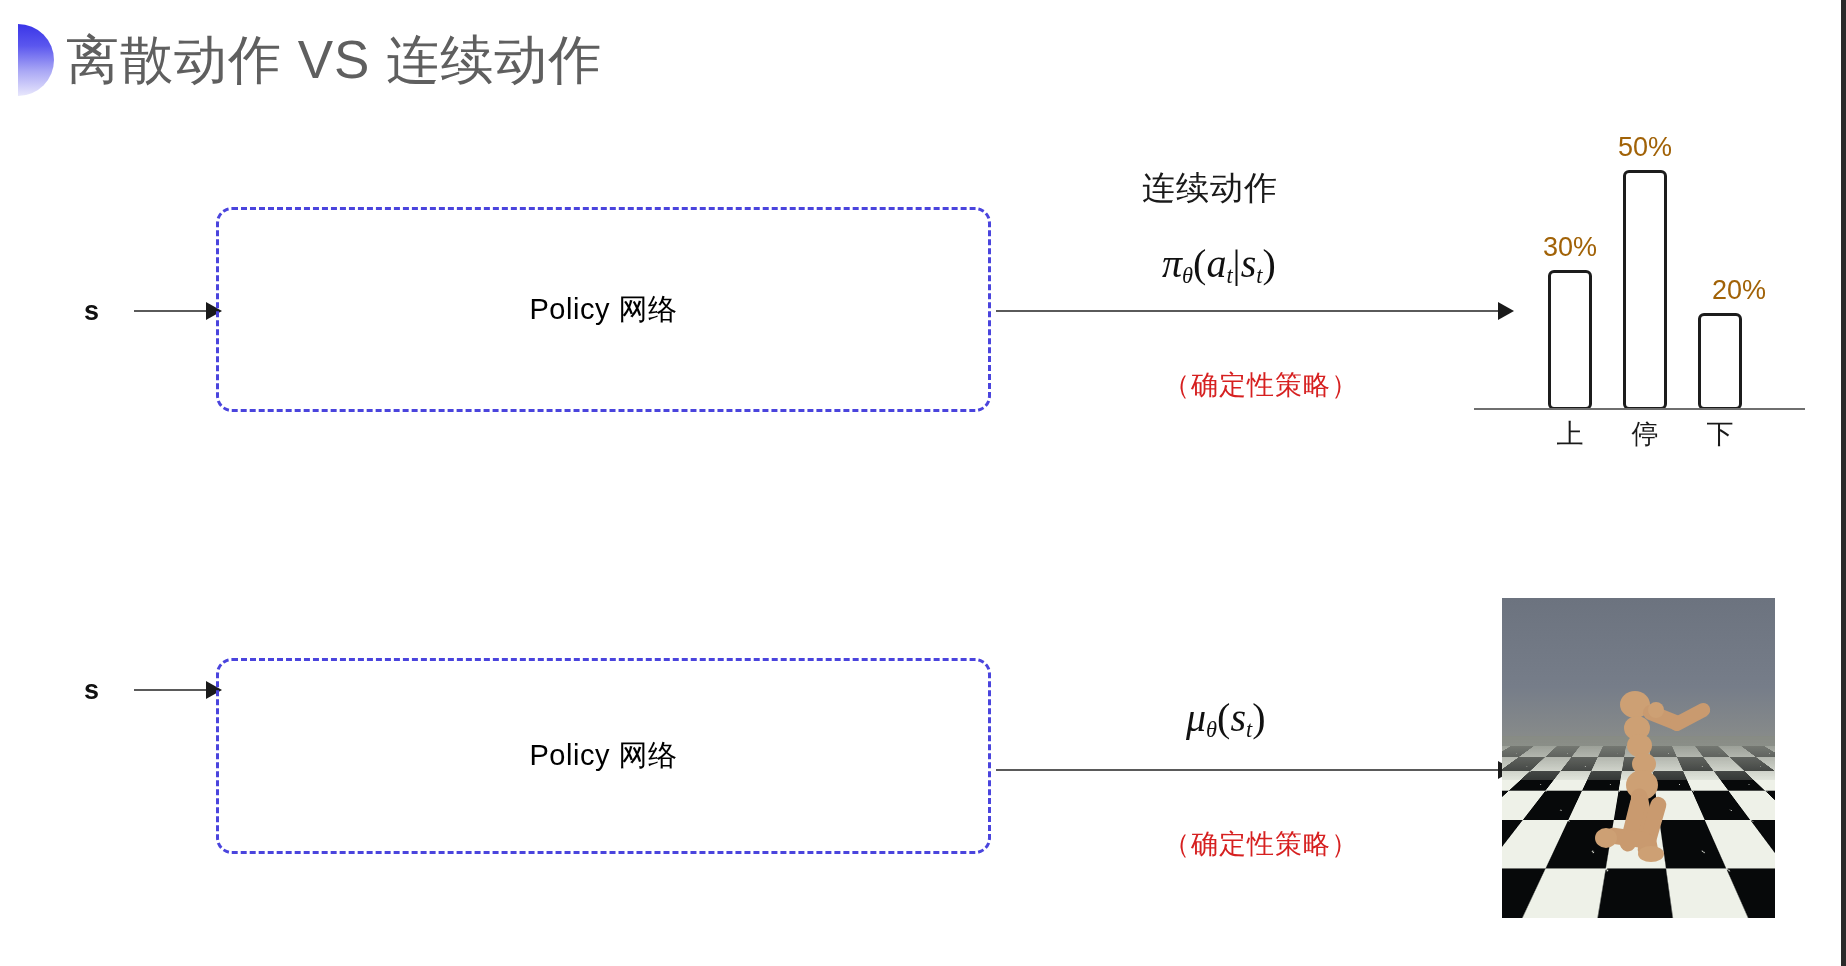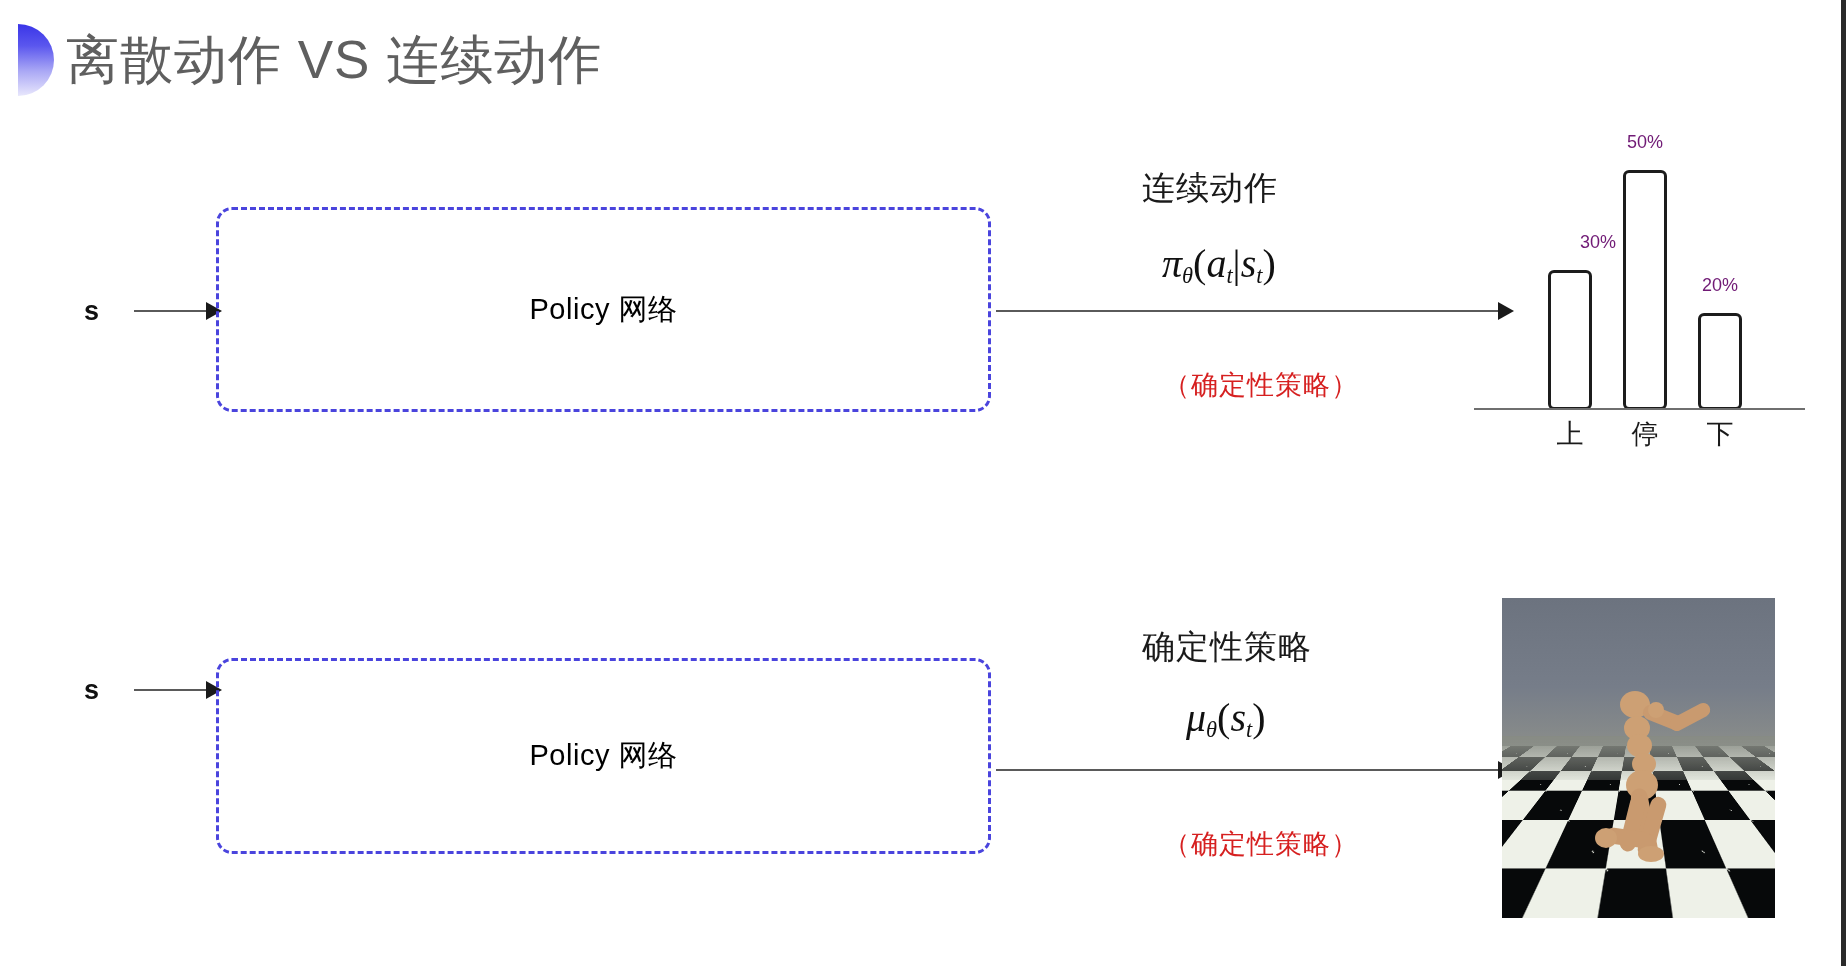--- a/index.html
+++ b/index.html
@@ -119,22 +119,22 @@
   .bar {
     position: absolute;
     bottom: 0;
     border: 3px solid #1c1c1c;
     border-radius: 6px;
     background: #ffffff;
     box-sizing: border-box;
   }
   .bar-value {
     position: absolute;
-    font-size: 18px;
-    color: #701a75;
+    font-size: 27px;
+    color: #a16207;
     white-space: nowrap;
     text-align: center;
   }
   .bar-cat {
     position: absolute;
     font-size: 27px;
     color: #1a1a1a;
     white-space: nowrap;
     text-align: center;
   }
@@ -224,45 +224,44 @@
 
   <div class="formula" style="left:1162px; top:240px;text-align:center;">
     <span>π</span><sub>θ</sub><span class="upr">(</span><span>a</span><sub>t</sub><span class="upr">|</span><span>s</span><sub>t</sub><span class="upr">)</span>
   </div>
 
   <div class="red-note" style="left:1163px; top:367px;">（确定性策略）</div>
 
   <div id="bar-chart">
 
     <div class="bar" style="left:74px; width:44px; height:140px;"></div>
-    <div class="bar-value" style="left:50px; top:122px; width:92px;text-align:right;">30%</div>
+    <div class="bar-value" style="left:50px; top:122px; width:92px;">30%</div>
     <div class="bar-cat" style="left:50px; top:306px; width:92px;">上</div>
 
     <div class="bar" style="left:149px; width:44px; height:240px;"></div>
     <div class="bar-value" style="left:125px; top:22px; width:92px;">50%</div>
     <div class="bar-cat" style="left:125px; top:306px; width:92px;">停</div>
 
     <div class="bar" style="left:224px; width:44px; height:97px;"></div>
-    <div class="bar-value" style="left:200px; top:165px; width:92px;">20%</div>
+    <div class="bar-value" style="left:200px; top:165px; width:92px;text-align:right;">20%</div>
     <div class="bar-cat" style="left:200px; top:306px; width:92px;">下</div>
   </div>
   <div id="chart-axis"></div>
 
   <div class="s-label" style="left:84px; top:675px;">s</div>
   <div class="arrow-line" style="left:134px; top:689px; width:74px;"></div>
   <div class="arrow-head" style="left:206px; top:681px;"></div>
 
   <div class="policy-box" style="left:216px; top:658px; width:775px; height:196px;">
     <div class="policy-label">Policy 网络</div>
   </div>
 
   <div class="arrow-line" style="left:996px; top:769px; width:512px;"></div>
   <div class="arrow-head" style="left:1498px; top:761px;"></div>
 
-  <div class="caption-cn" style="left:1142px; top:625px;">确定性策略</div>
 
   <div class="formula" style="left:1186px; top:694px;">
     <span>μ</span><sub>θ</sub><span class="upr">(</span><span>s</span><sub>t</sub><span class="upr">)</span>
   </div>
 
   <div class="red-note" style="left:1163px; top:826px;">（确定性策略）</div>
 
   <div id="sim-image">
     <div id="sim-sky"></div>
     <div id="sim-floor"></div>

